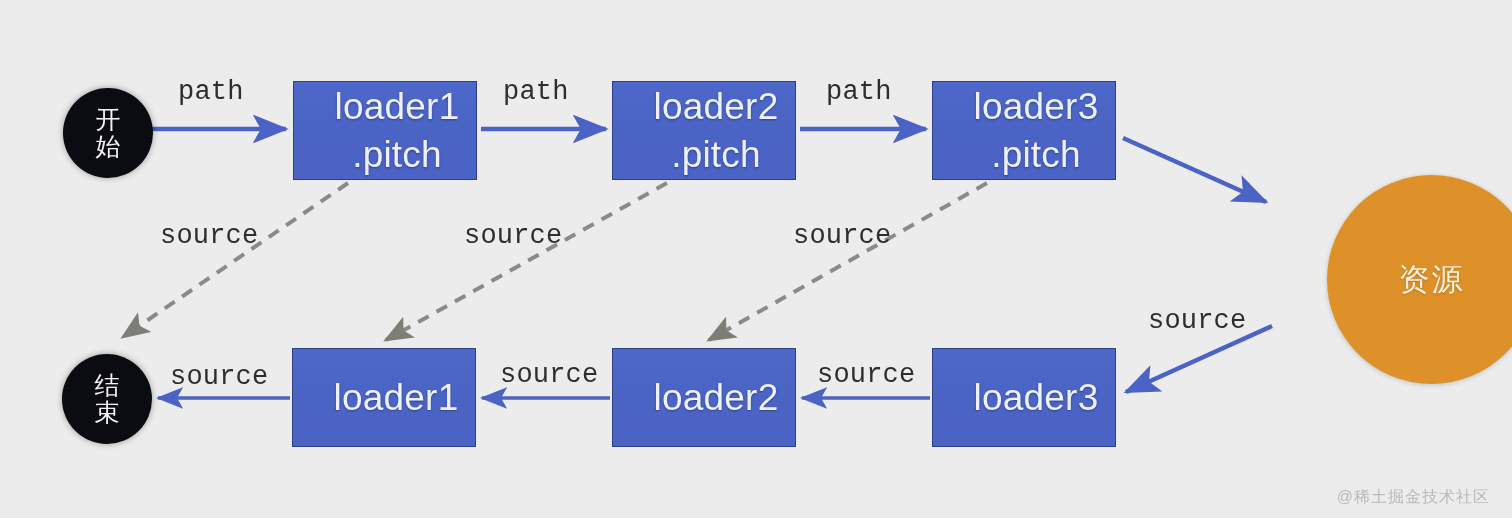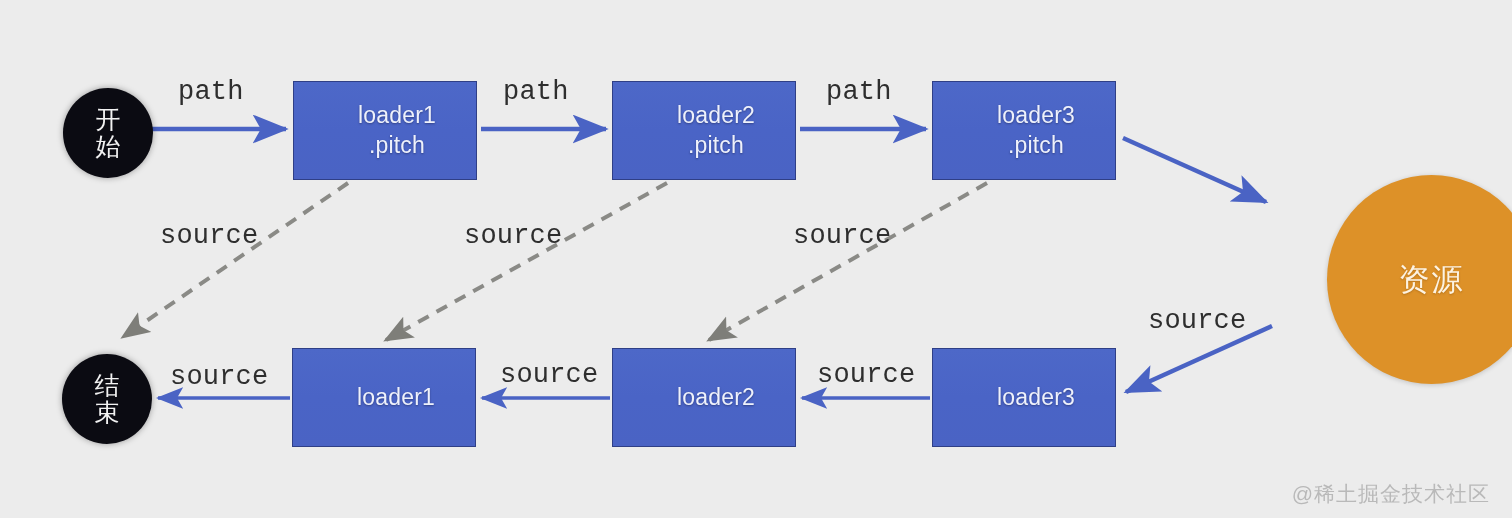--- a/index.html
+++ b/index.html
@@ -13,21 +13,21 @@
 
   svg.edges{position:absolute;left:0;top:0;width:1512px;height:518px;pointer-events:none;}
 
   .node{position:absolute;box-sizing:border-box;display:flex;align-items:center;
         justify-content:center;text-align:center;}
 
   .boxnode{
     background:linear-gradient(180deg,#4d68c8 0%,#4a64c6 50%,#4a63c4 100%);
     border:1px solid #2f3f86;
     color:#eef1fb;
-    font-size:23px;
+    font-size:37px;
     line-height:1.28;
     letter-spacing:.2px;
     text-shadow:0 1px 2px rgba(20,25,60,.45);
     padding-left:24px;
   }
 
   .circlenode{border-radius:50%;}
   .startend{
     background:#0b0b12;
     color:#f2f2f2;
@@ -51,21 +51,21 @@
     font-size:27px;
     white-space:nowrap;
     letter-spacing:.2px;
     font-family:Liberation Mono, monospace;
   }
 
   .watermark{
     position:absolute;
     right:22px;bottom:10px;
     color:#b9b9b9;
-    font-size:21px;
+    font-size:16px;
     letter-spacing:1px;
     text-align:right;
   }
 </style>
 </head>
 <body>
 
 <div id="stage">
 
   <svg class="edges" viewBox="0 0 1512 518">

